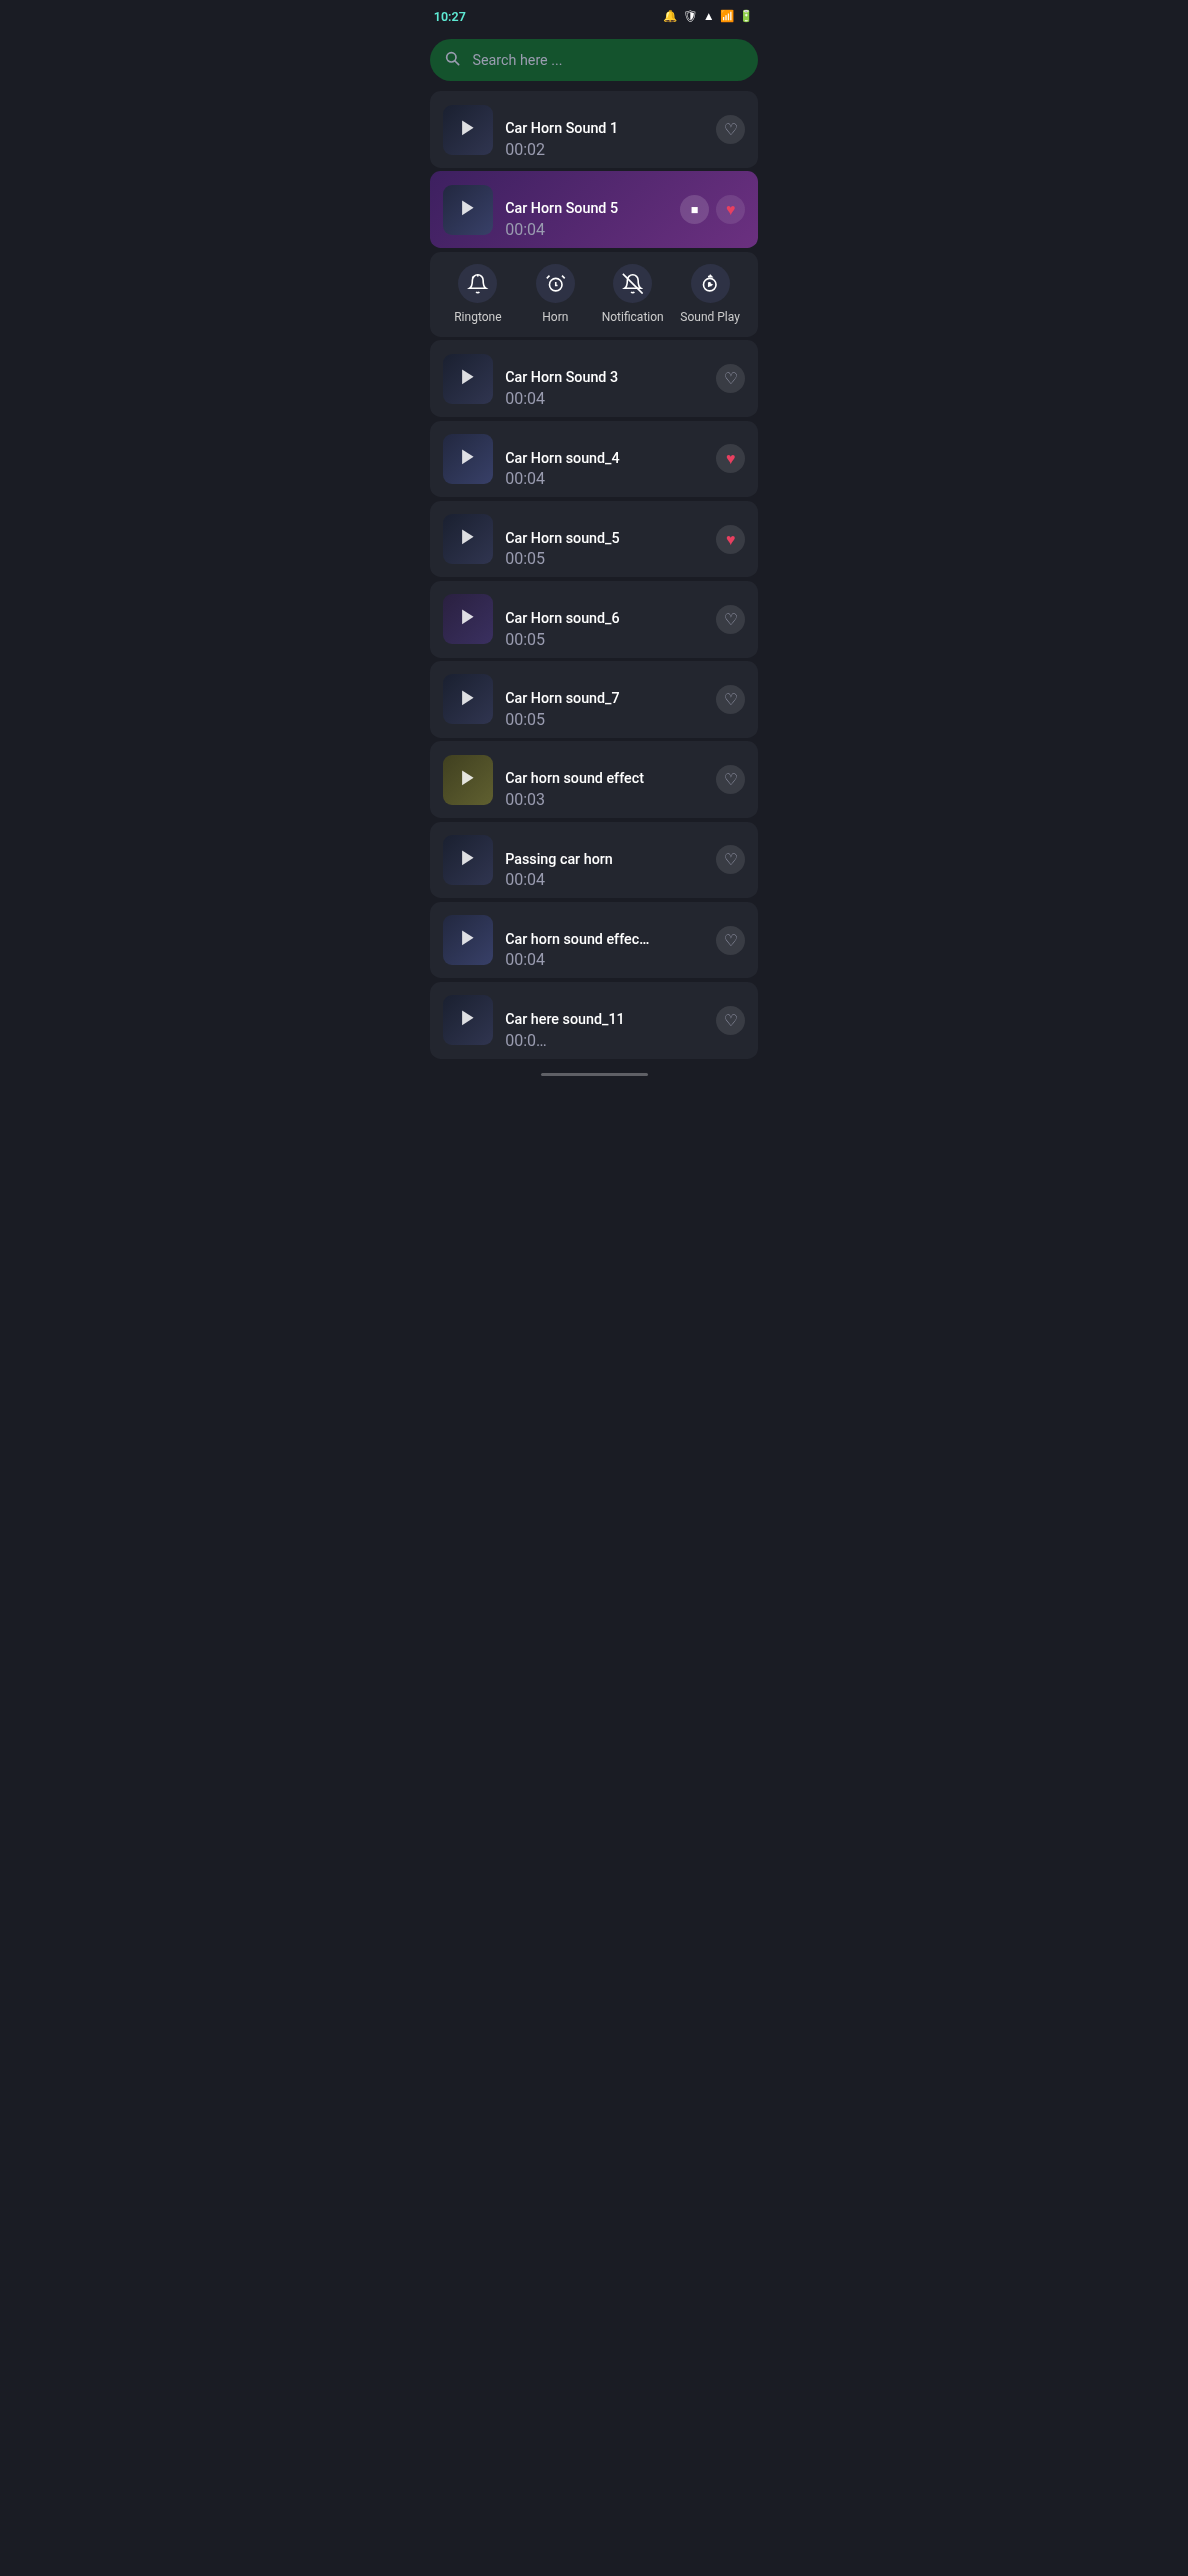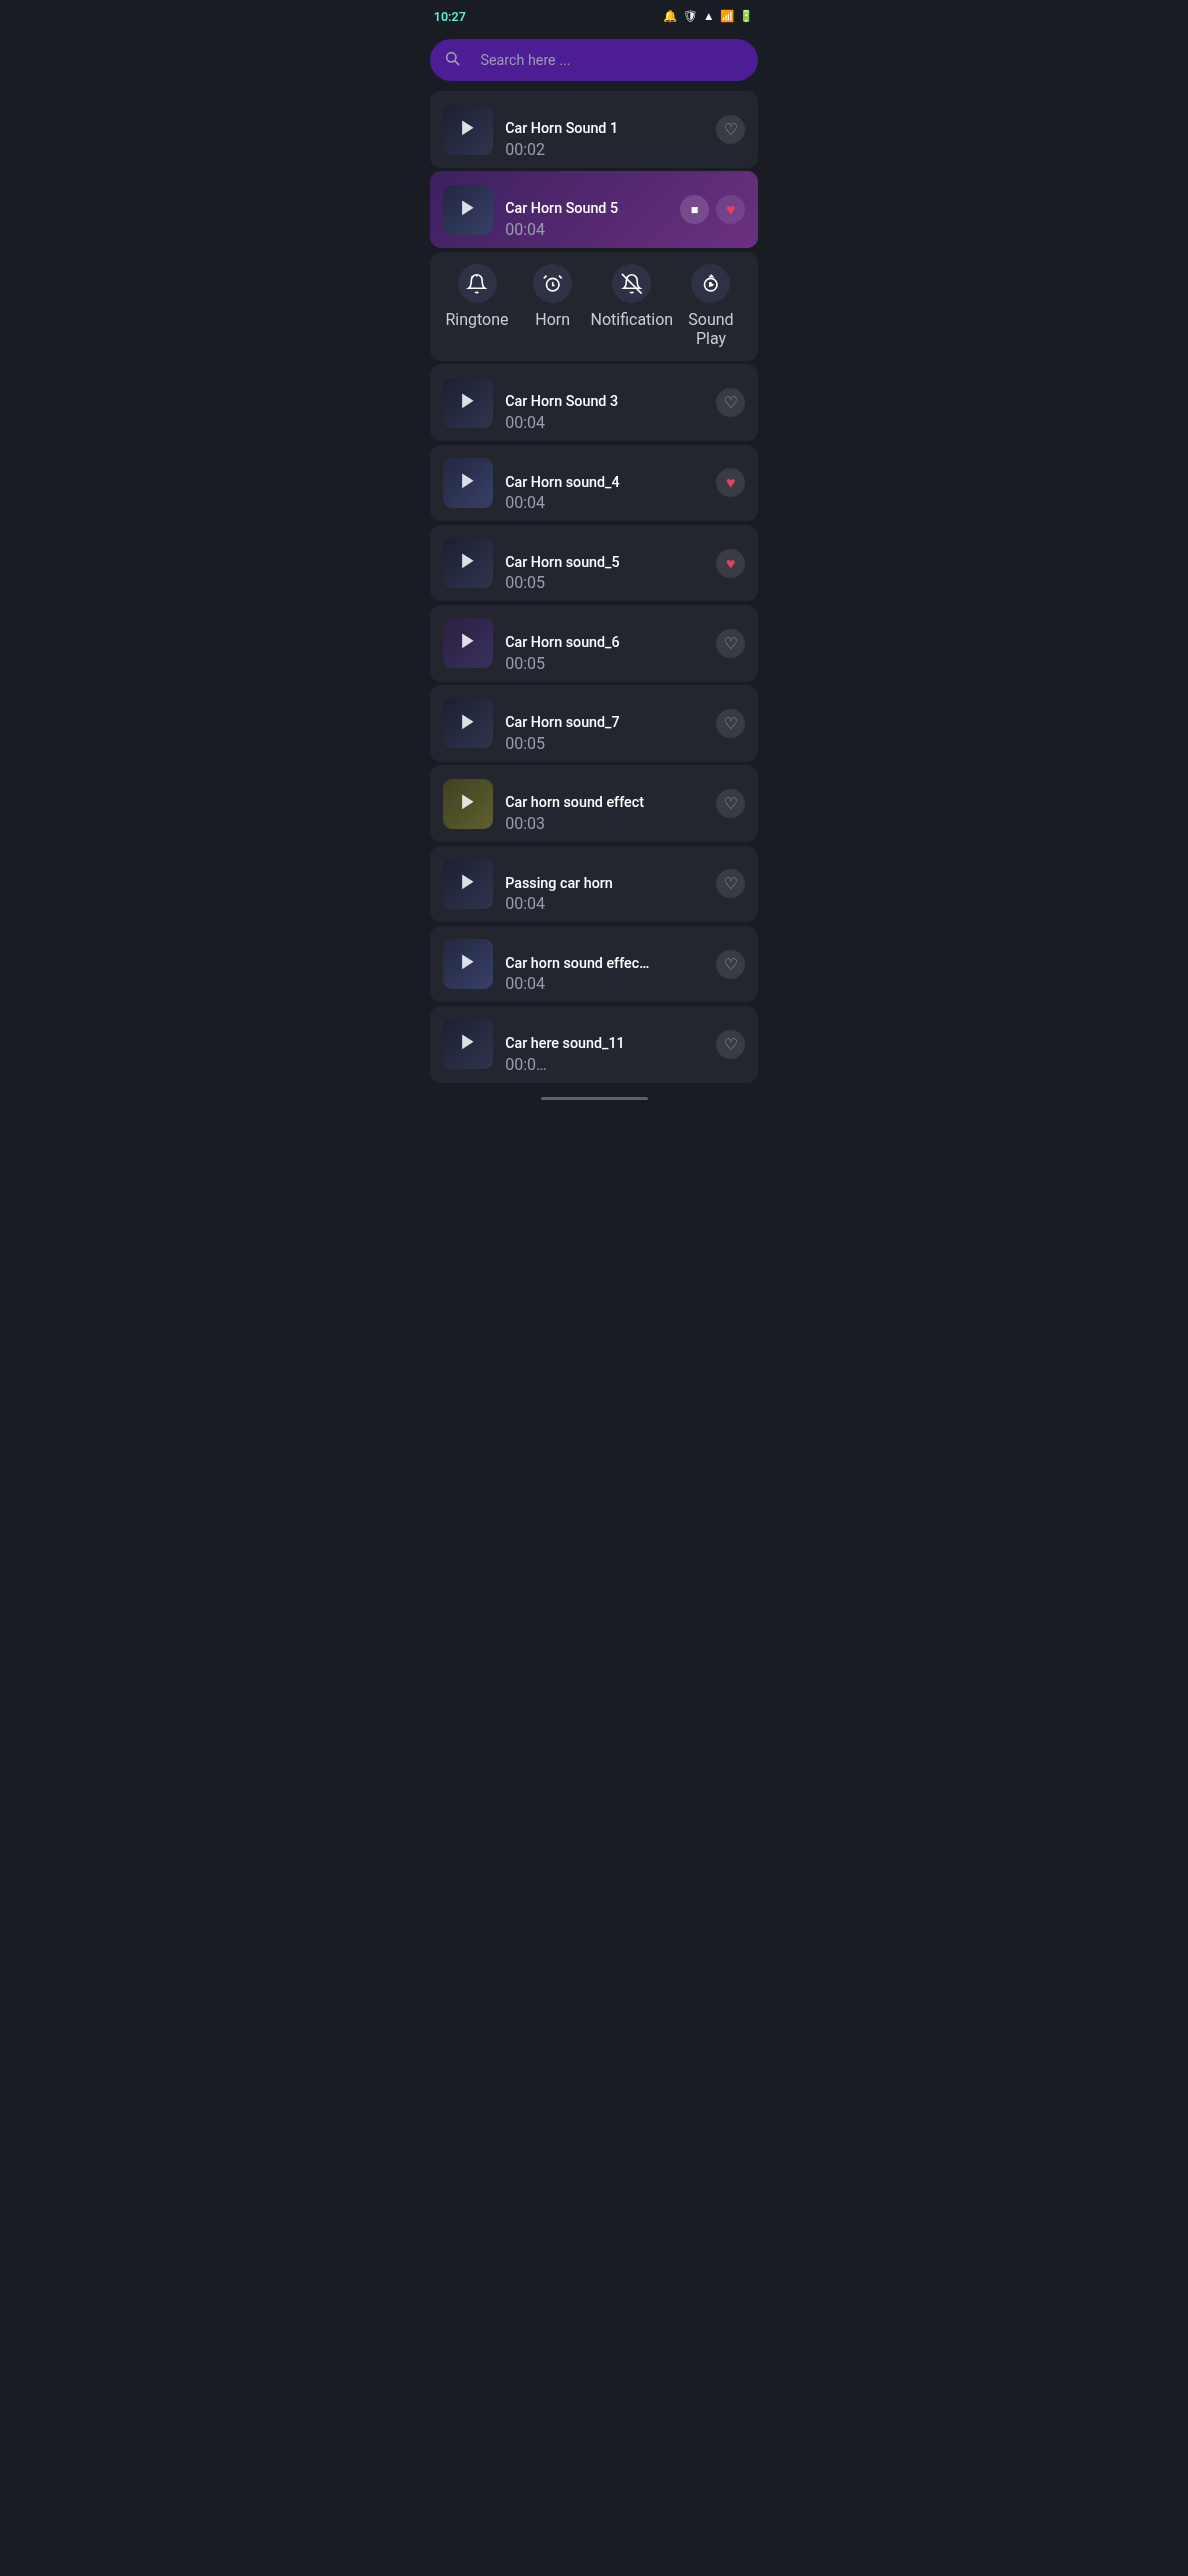--- a/index.html
+++ b/index.html
@@ -32,26 +32,26 @@
     }
 
     .status-icons {
       display: flex;
       align-items: center;
       gap: 5.4px;
     }
 
     .search-bar {
       margin: 7.2px 10.7px 10.7px;
-      background-color: #4c1d95;
+      background-color: #14532d;
       border-radius: 21.5px;
       display: flex;
       align-items: center;
       padding: 10.7px 14.3px;
-      gap: 20px;
+      gap: 12px;
     }
 
     .search-icon-wrap {
       color: #9a9cb0;
       font-size: 16px;
     }
 
     .search-input-text {
       color: #9a9cb0;
       font-size: 14.3px;
@@ -203,21 +203,21 @@
       width: 39px;
       height: 39px;
       border-radius: 50%;
       background-color: #2e3245;
       display: flex;
       align-items: center;
       justify-content: center;
     }
 
     .action-label {
-      font-size: 16px;
+      font-size: 12px;
       color: #cccccc;
       text-align: center;
     }
 
     .home-indicator {
       width: 107px;
       height: 3.6px;
       background-color: #ffffff;
       border-radius: 1.8px;
       margin: 14.3px auto 7.2px;

